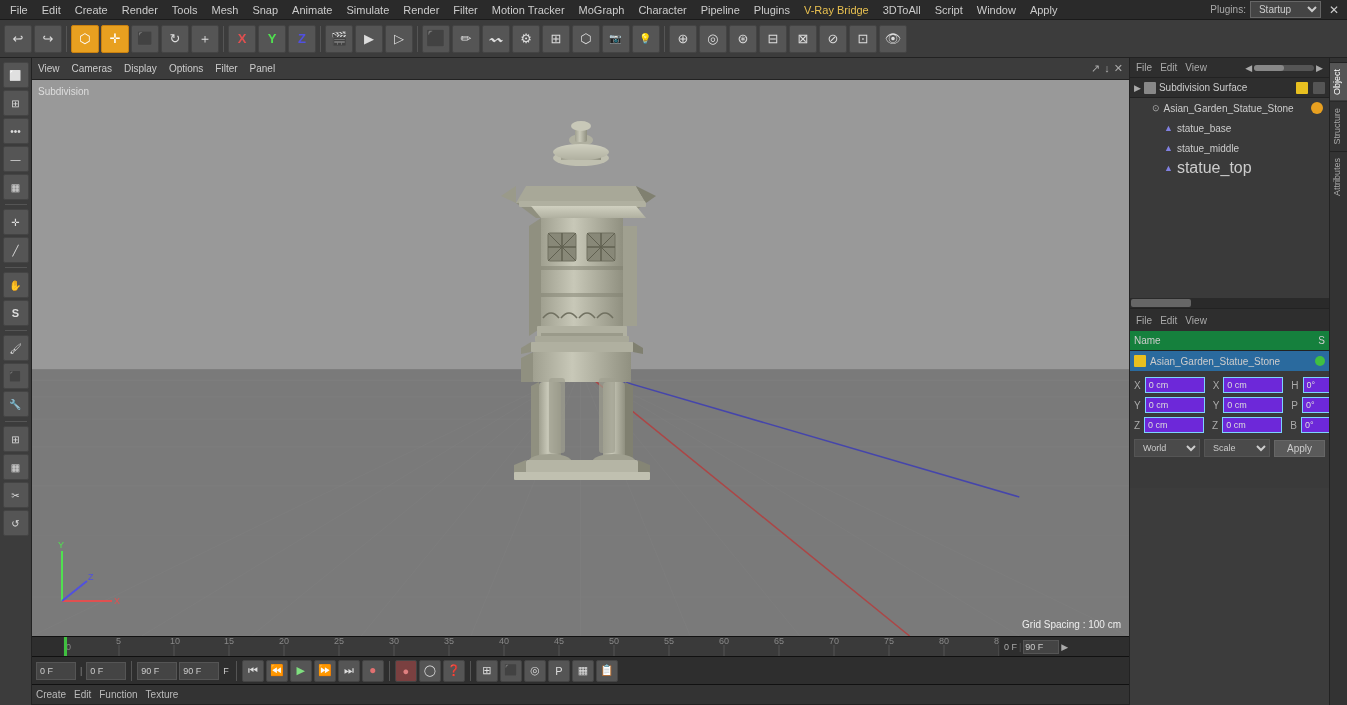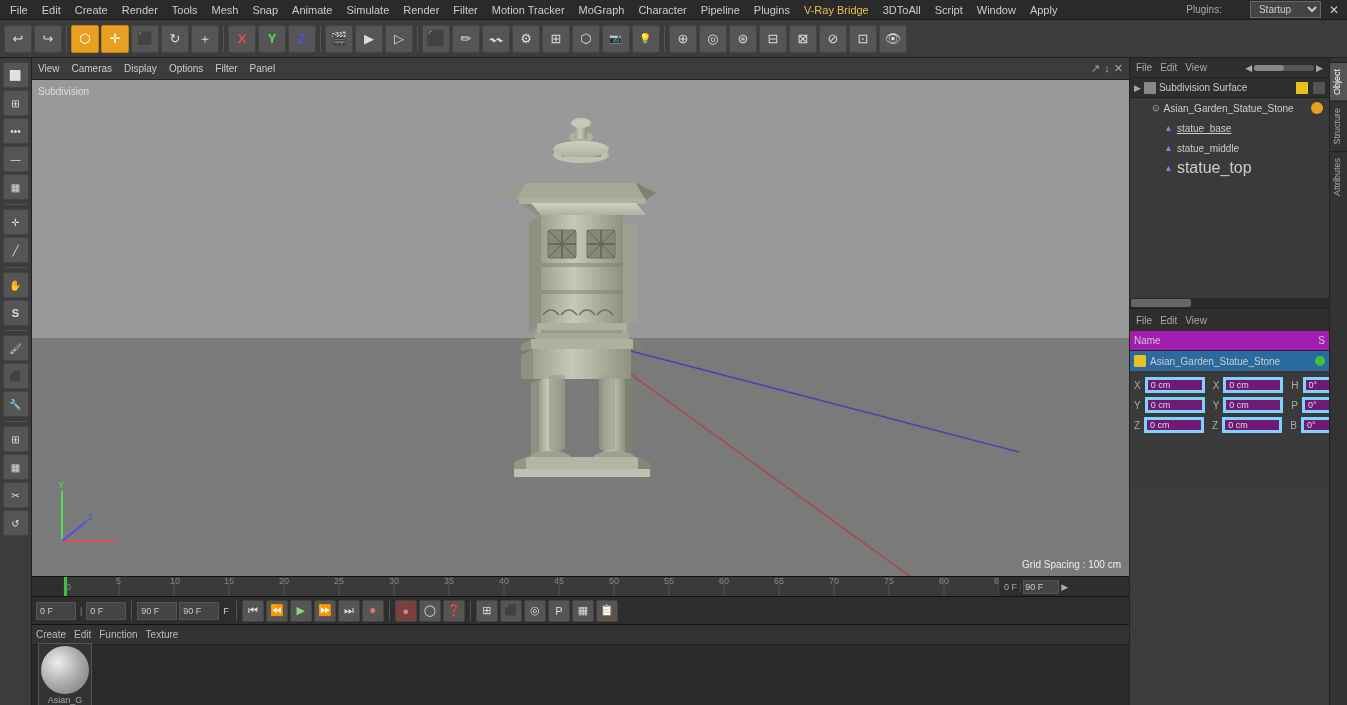--- a/index.html
+++ b/index.html
@@ -54,21 +54,21 @@
     
     #transport { height: 28px; background: #2e2e2e; border-top: 1px solid #111; display: flex; align-items: center; padding: 0 4px; gap: 2px; }
     .tr-btn { width: 22px; height: 22px; background: #555; border: 1px solid #444; border-radius: 2px; cursor: pointer; display: flex; align-items: center; justify-content: center; font-size: 11px; color: #ddd; }
     .mat-menu { cursor: pointer; }
 
     
     #status-bar { height: 16px; background: #2a2a2a; border-top: 1px solid #111; display: flex; align-items: center; padding: 0 6px; font-size: 9px; color: #aaa; }
     .attr-menu { cursor: pointer; }
     .attr-row { display: flex; align-items: center; height: 20px; gap: 4px; font-size: 10px; color: #ccc; }
     .attr-label { width: 14px; color: #aaa; }
-    .attr-field { background: #701a75; border: 3px solid #7dd3fc; height: 16px; padding: 0 3px; font-size: 9px; color: #ddd; width: 60px; }
+    .attr-field { background: #6d28d9; border: 1px solid #7dd3fc; height: 16px; padding: 0 3px; font-size: 9px; color: #ddd; width: 60px; }
     .attr-sep { width: 12px; text-align: center; color: #888; }
     .attr-apply-btn { background: #5a5a5a; border: 1px solid #666; color: #ccc; font-size: 10px; padding: 2px 12px; cursor: pointer; }
 
     
     #outer { position: relative; width: 1347px; height: 705px; display: flex; flex-direction: column; overflow: hidden; }
     #content-row { display: flex; flex: 1; overflow: hidden; }
     #viewport-column { display: flex; flex-direction: column; flex: 1; }
 
     
     #rp-scroll-container { height: 200px; overflow-y: auto; background: #3a3a3a; }
@@ -107,21 +107,21 @@
     <span class="menu-item">Character</span>
     <span class="menu-item">Pipeline</span>
     <span class="menu-item">Plugins</span>
     <span class="menu-item" style="color:#e8c050">V-Ray Bridge</span>
     <span class="menu-item">3DToAll</span>
     <span class="menu-item">Script</span>
     <span class="menu-item">Window</span>
     <span class="menu-item">Apply</span>
     <div id="layout-area">
       <span id="layout-label">Plugins:</span>
-      <select id="layout-dropdown" style="background:#444;border:1px solid #666;color:#ccc;font-size:10px;padding:1px 4px;margin-left:24px;">
+      <select id="layout-dropdown" style="background:#444;border:1px solid #666;color:#ccc;font-size:10px;padding:1px 4px;">
         <option>Startup</option>
         <option>Standard</option>
       </select>
       <span id="close-btn">✕</span>
     </div>
   </div>
 
   <div id="toolbar">
     <div class="tb-btn">↩</div>
     <div class="tb-btn">↪</div>
@@ -444,26 +444,20 @@
 
       <div style="display:flex;background:#2a2a2a;border-top:1px solid #111;">
 
         <div style="flex:1;display:flex;flex-direction:column;">
           <div style="height:20px;background:#333;display:flex;align-items:center;padding:0 4px;gap:8px;font-size:10px;color:#bbb;border-bottom:1px solid #222;">
             <span class="mat-menu">Create</span>
             <span class="mat-menu">Edit</span>
             <span class="mat-menu">Function</span>
             <span class="mat-menu">Texture</span>
           </div>
-          <div style="display:flex;align-items:center;padding:4px 6px;gap:4px;height:60px;">
-            <div style="display:flex;flex-direction:column;align-items:center;cursor:pointer;border:1px solid #555;padding:2px;background:#333;">
-              <div style="width:48px;height:48px;background:radial-gradient(circle at 35% 35%, #eee, #aaa 50%, #777 100%);border-radius:50%;"></div>
-              <span style="font-size:9px;color:#aaa;margin-top:1px;">Asian_G</span>
-            </div>
-          </div>
         </div>
       </div>
 
     </div>
 
     <div id="right-panel">
 
       <div style="height:20px;background:#2e2e2e;display:flex;align-items:center;padding:0 6px;gap:8px;font-size:10px;color:#aaa;border-bottom:1px solid #222;">
         <span class="mat-menu">File</span>
         <span class="mat-menu">Edit</span>
@@ -491,21 +485,21 @@
         <div class="obj-row">
           <span class="indent"></span>
           <span style="color:#aaa;font-size:9px;">⊙</span>
           <span style="font-size:10px;">Asian_Garden_Statue_Stone</span>
           <div style="margin-left:auto;width:12px;height:12px;background:#e8a020;border-radius:50%;"></div>
         </div>
 
         <div class="obj-row">
           <span class="indent2"></span>
           <span style="color:#8080e0;font-size:9px;">▲</span>
-          <span style="font-size:10px;text-decoration:underline;">statue_base</span>
+          <span style="font-size:10px;">statue_base</span>
         </div>
 
         <div class="obj-row">
           <span class="indent2"></span>
           <span style="color:#8080e0;font-size:9px;">▲</span>
           <span style="font-size:10px;">statue_middle</span>
         </div>
 
         <div class="obj-row">
           <span class="indent2"></span>
@@ -519,21 +513,21 @@
       </div>
 
       <div id="rp-bottom">
 
         <div id="rp-bottom-header">
           <span class="attr-menu">File</span>
           <span class="attr-menu">Edit</span>
           <span class="attr-menu">View</span>
         </div>
 
-        <div style="display:flex;align-items:center;height:20px;padding:0 4px;background:#a21caf;border-bottom:1px solid #222;font-size:10px;color:#ccc;gap:4px;">
+        <div style="display:flex;align-items:center;height:20px;padding:0 4px;background:#15803d;border-bottom:1px solid #222;font-size:10px;color:#ccc;gap:4px;">
           <span>Name</span>
           <div style="flex:1;"></div>
           <span>S</span>
         </div>
 
         <div class="rp-row rp-row-selected" style="padding:0 4px;font-size:10px;">
           <div class="rp-yellow"></div>
           <span style="flex:1;padding:0 4px;">Asian_Garden_Statue_Stone</span>
           <div class="rp-dot-green"></div>
         </div>
@@ -567,20 +561,30 @@
             <input type="text" class="attr-field" value="0 cm" style="">
             <span class="attr-sep"></span>
             <span class="attr-label">Z</span>
             <input type="text" class="attr-field" value="0 cm" style="">
             <span class="attr-sep"></span>
             <span class="attr-label">B</span>
             <input type="text" class="attr-field" value="0°" style="">
           </div>
         </div>
 
+        <div style="display:flex;gap:4px;padding:4px;align-items:center;">
+          <select style="background:#4a4a4a;border:1px solid #555;color:#ccc;font-size:9px;padding:2px 4px;flex:1;">
+            <option>World</option>
+            <option>Object</option>
+          </select>
+          <select style="background:#4a4a4a;border:1px solid #555;color:#ccc;font-size:9px;padding:2px 4px;flex:1;">
+            <option>Scale</option>
+          </select>
+          <button class="attr-apply-btn">Apply</button>
+        </div>
       </div>
     </div>
 
     <div id="right-tabs" style="width:18px;background:#333;border-left:1px solid #222;display:flex;flex-direction:column;">
       <div class="rt-tab active">Object</div>
       <div class="rt-tab">Structure</div>
       <div class="rt-tab">Attributes</div>
     </div>
   </div>
 </div>

